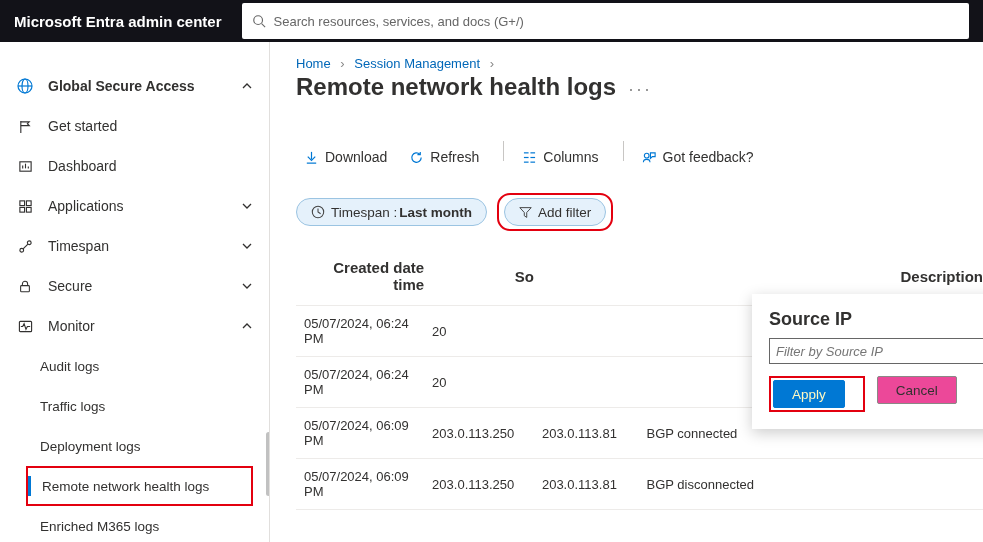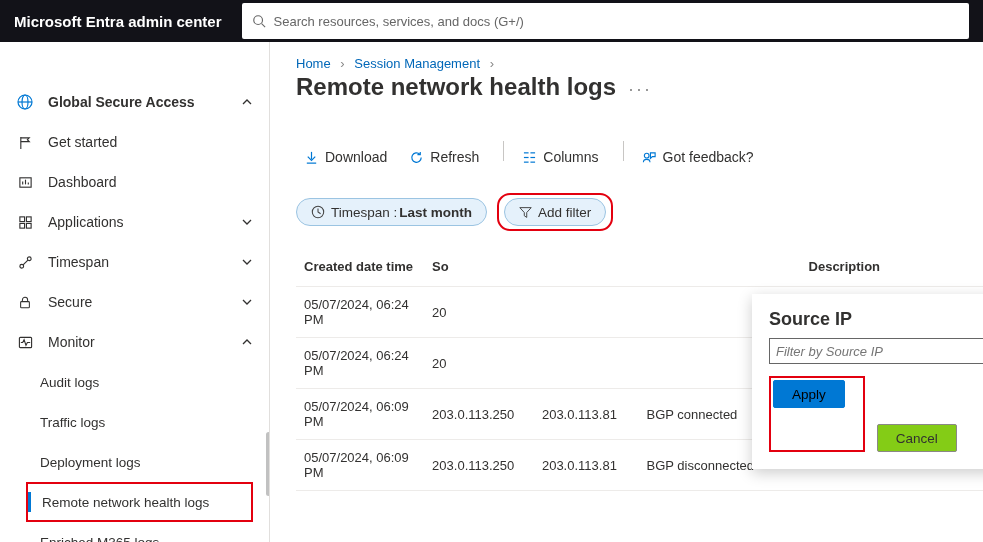--- a/index.html
+++ b/index.html
@@ -3,21 +3,21 @@
 <meta charset="utf-8">
 <style>
   * { box-sizing: border-box; margin: 0; padding: 0; }
   body { font-family: "Segoe UI", Arial, sans-serif; font-size: 13px; color: #323130; width: 983px; height: 542px; overflow: hidden; background: #fff; }
   .topbar { height: 42px; background: #121218; color: #fff; display: flex; align-items: center; padding: 0 14px; }
   .topbar-title { font-size: 15px; font-weight: 600; margin-right: 20px; white-space: nowrap; }
   .searchbox { flex: 1; height: 36px; background: #fff; display: flex; align-items: center; padding: 0 10px; color: #555; border-radius: 2px; }
   .searchbox svg { margin-right: 8px; flex-shrink: 0; }
   .searchbox span { font-size: 13px; color: #666; }
   .layout { display: flex; height: calc(100% - 42px); }
-  .sidebar { width: 270px; border-right: 1px solid #e1dfdd; padding-top: 40px; overflow-y: auto; position: relative; }
+  .sidebar { width: 270px; border-right: 1px solid #e1dfdd; padding-top: 24px; overflow-y: auto; position: relative; }
   .nav-item { display: flex; align-items: center; height: 40px; padding: 0 16px; cursor: pointer; position: relative; }
   .nav-icon { width: 18px; height: 18px; margin-right: 14px; display:flex; align-items:center; justify-content:center; color:#323130; }
   .nav-label { flex: 1; font-size: 14px; }
   .nav-section .nav-label { font-weight: 600; }
   .chev { width: 12px; height: 12px; }
   .nav-sub { padding-left: 40px; }
   .nav-sub .nav-item { padding-left: 0px; }
   .nav-sub .nav-label { font-weight: 400; font-size: 13.5px; }
   .active-bar { position: absolute; left: 28px; top: 8px; bottom: 8px; width: 3px; background: #0078d4; }
   .red-box { border: 2.5px solid #e3000f; }
@@ -30,33 +30,33 @@
   .dots { color: #888; font-size: 18px; letter-spacing:2px; position: relative; top: -18px; }
   .toolbar { display: flex; height: 38px; border-bottom: 0; margin-bottom: 14px; }
   .tb-btn { display: flex; align-items: center; height: 32px; padding: 0 8px; margin-right: 6px; cursor: pointer; color: #323130; font-size: 14px; }
   .tb-btn svg { margin-right: 6px; color: #0078d4; }
   .tb-sep { width:1px; height:20px; background:#c8c6c4; margin: 0 10px; }
   .filter-row { display: flex; align-items: center; margin-bottom: 18px; }
   .pill { display:flex; align-items:center; height: 28px; border:1px solid #9bc4e2; background:#e5f1fb; border-radius: 14px; padding: 0 14px; font-size: 13.5px; margin-right: 10px; cursor:pointer; }
   .pill svg { margin-right: 6px; }
   .pill .bold { font-weight:600; margin-left:2px; }
   .table { width: 100%; border-collapse: collapse; }
-  .table th { text-align:left; font-weight:600; font-size:13px; padding: 10px 0 12px 8px; border-bottom:1px solid #edebe9; }
+  .table th { text-align:right; font-weight:600; font-size:15px; padding: 10px 0 12px 8px; border-bottom:1px solid #edebe9; }
   .table td { padding: 10px 0 10px 8px; font-size:13px; border-bottom:1px solid #edebe9; }
   .col-created { width: 160px; }
   .col-src { width: 122px; }
   .col-dst { width: 118px; }
   .col-desc { width: auto; }
   .popover { position: absolute; top: 252px; left: 482px; width: 322px; background:#fff; border:1px solid #fff; box-shadow: 0 4px 14px rgba(0,0,0,0.2); padding: 14px 16px 16px 16px; z-index: 40; }
   .popover h3 { font-size: 18px; font-weight:600; margin-bottom: 8px; }
   .popover input { width: 100%; height: 26px; border:1px solid #666; padding: 0 6px; font-size: 13px; font-style: italic; color:#777; margin-bottom: 12px; }
   .btn-row { display:flex; }
   .btn { height: 28px; padding: 0 18px; font-size: 13.5px; display:flex; align-items:center; justify-content:center; cursor:pointer; border-radius: 2px; }
-  .btn-primary { background:#0078d4; color:#000000; border:1px solid #0078d4; margin-right: 16px; }
-  .btn-secondary { background:#84cc16; border:1px solid #8a8886;margin-top:48px; }
+  .btn-primary { background:#0078d4; color:#fef9c3; border:1px solid #0078d4; margin-right: 16px; }
+  .btn-secondary { background:#ec4899; border:1px solid #8a8886; }
   .scrollbar-nub { position: absolute; left: 266px; top: 390px; width: 5px; height: 64px; background: #c1c1c1; border-radius: 3px; }
 </style>
 </head>
 <body>
 
 <div class="topbar">
   <div class="topbar-title">Microsoft Entra admin center</div>
   <div class="searchbox">
     <svg width="14" height="14" viewBox="0 0 16 16" fill="none" stroke="#666" stroke-width="1.3">
         <circle cx="7" cy="7" r="5"></circle>

